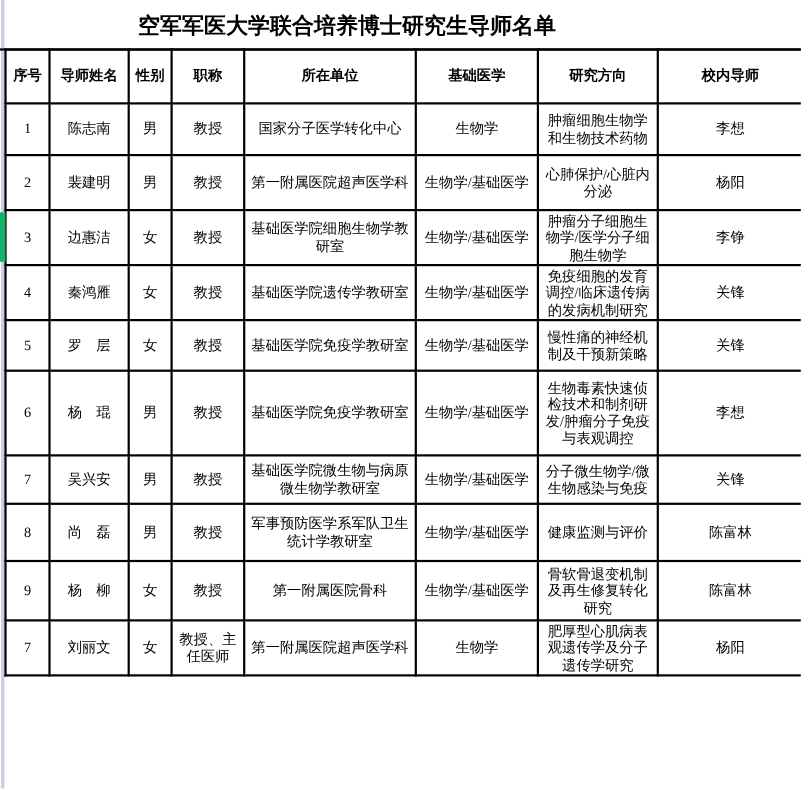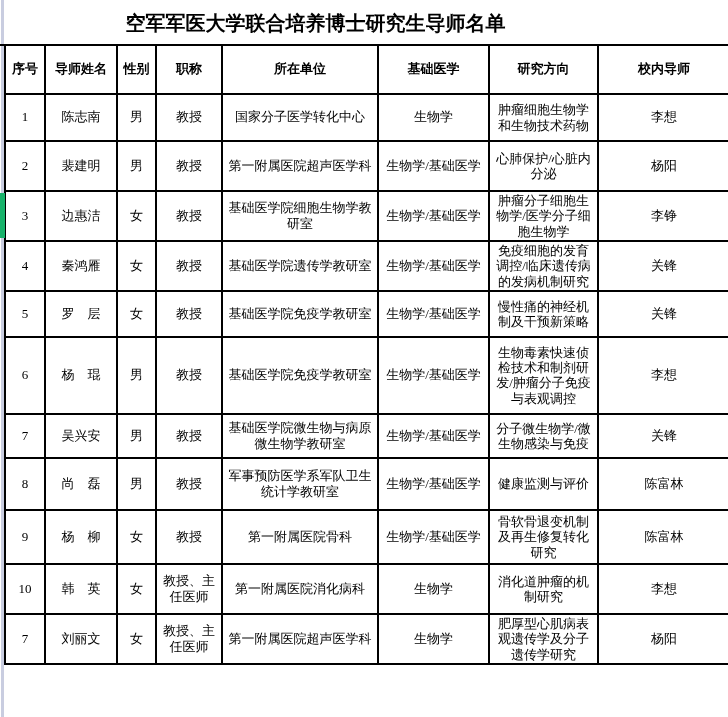--- a/index.html
+++ b/index.html
@@ -177,30 +177,20 @@
     <td class="c-no">9</td>
     <td class="c-name">杨　柳</td>
     <td class="c-gender">女</td>
     <td class="c-jobtitle">教授</td>
     <td class="c-unit">第一附属医院骨科</td>
     <td class="c-major">生物学/基础医学</td>
     <td class="c-research">骨软骨退变机制及再生修复转化研究</td>
     <td class="c-internal">陈富林</td>
   </tr>
       <tr>
-    <td class="c-no">10</td>
-    <td class="c-name">韩　英</td>
-    <td class="c-gender">女</td>
-    <td class="c-jobtitle">教授、主任医师</td>
-    <td class="c-unit">第一附属医院消化病科</td>
-    <td class="c-major">生物学</td>
-    <td class="c-research">消化道肿瘤的机制研究</td>
-    <td class="c-internal">李想</td>
-  </tr>
-      <tr>
     <td class="c-no">7</td>
     <td class="c-name">刘丽文</td>
     <td class="c-gender">女</td>
     <td class="c-jobtitle">教授、主任医师</td>
     <td class="c-unit">第一附属医院超声医学科</td>
     <td class="c-major">生物学</td>
     <td class="c-research">肥厚型心肌病表观遗传学及分子遗传学研究</td>
     <td class="c-internal">杨阳</td>
   </tr>
     </tbody>

